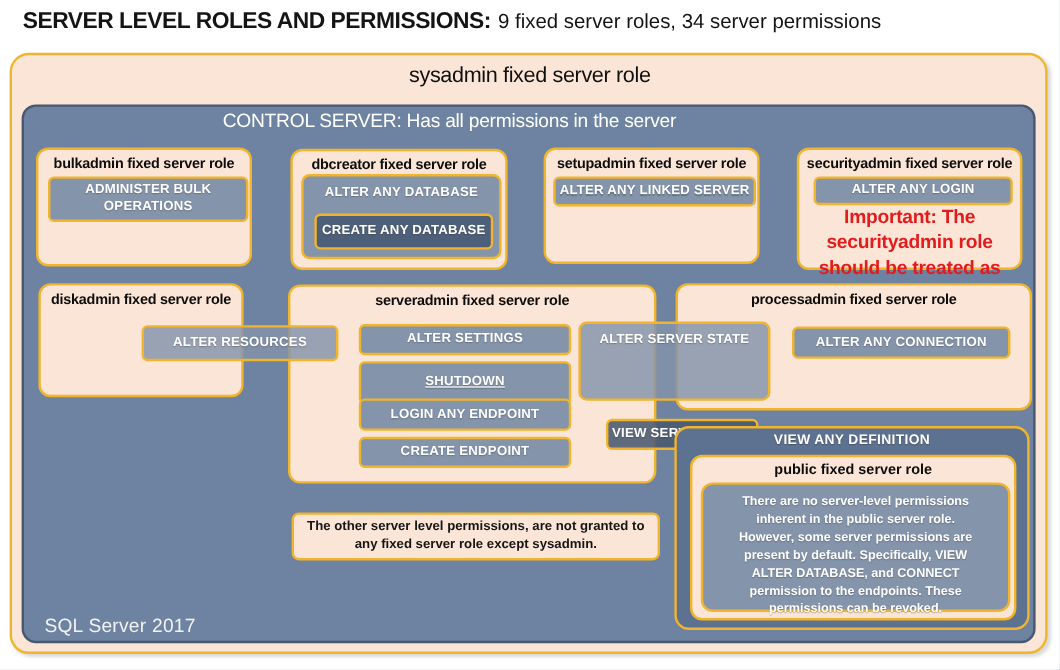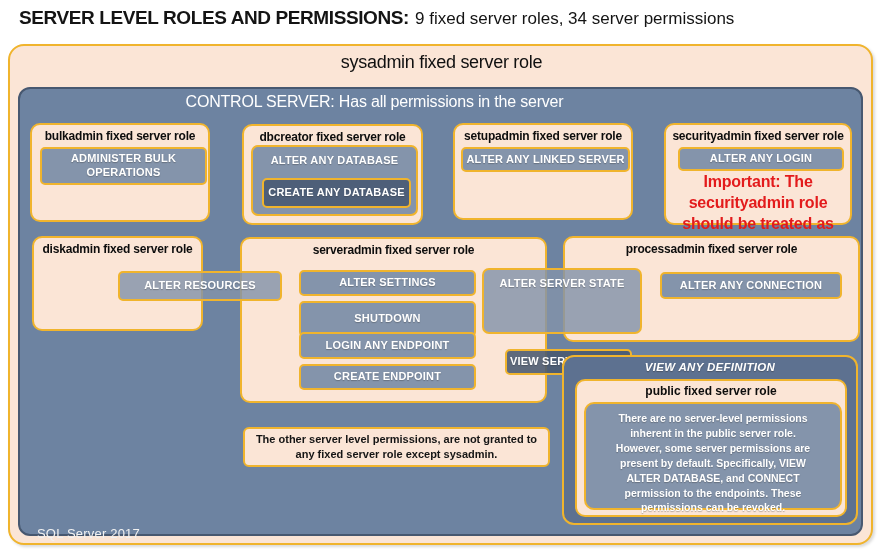--- a/index.html
+++ b/index.html
@@ -18,21 +18,21 @@
     background:#FBE5D6; border:2px solid #F0B42D; border-radius:16px;
     box-shadow:2px 2px 3px rgba(0,0,0,0.15);
   }
   .sysadmin-title { left:0; top:52px; width:883px; text-align:center; font-size:18px; font-weight:500; letter-spacing:-0.3px; color:#101010; }
 
   .control-box {
     left:18px; top:87px; width:845px; height:449px;
     background:#6D83A1; border:2px solid #475870; border-radius:12px;
   }
   .control-title { left:18px; top:93px; width:713px; text-align:center; font-size:16px; font-weight:500; color:#ffffff; letter-spacing:-0.2px; }
-  .control-footer { left:37px; top:526px; font-size:13px; color:#f2f2f2; letter-spacing:0.2px; }
+  .control-footer { left:37px; top:514px; font-size:16px; color:#f2f2f2; letter-spacing:0.2px; }
 
   .rolebox {
     background:#FBE5D6; border:2px solid #F0B42D; border-radius:10px;
   }
   .role-title { position:absolute; left:0; right:0; top:4px; text-align:center; font-size:12px; font-weight:bold; color:#0d0d0d; letter-spacing:-0.2px; }
 
   .btn {
     position:absolute; box-sizing:border-box;
     background:#8494AB; border:2px solid #F0B42D; border-radius:5px;
     color:#ffffff; font-weight:bold; font-size:11px; letter-spacing:0.2px;
@@ -60,21 +60,21 @@
     left:243px; top:427px; width:307px; height:40px;
     background:#FBE5D6; border:2px solid #F0B42D; border-radius:6px;
     display:flex; align-items:center; justify-content:center; text-align:center;
     font-size:11px; font-weight:bold; color:#151515; line-height:1.4; padding:2px 6px;
   }
 
   .vad-box {
     left:562px; top:355px; width:296px; height:170px;
     background:#5D7190; border:2px solid #F0B42D; border-radius:12px;
   }
-  .vad-banner { position:absolute; left:0; right:0; top:4px; text-align:center; color:#ffffff; font-size:11.5px; font-weight:bold; letter-spacing:0.3px; text-shadow:0 1px 1px rgba(40,40,40,0.4);font-style:italic; }
+  .vad-banner { position:absolute; left:0; right:0; top:4px; text-align:center; color:#ffffff; font-size:11.5px; font-weight:bold; letter-spacing:0.3px; text-shadow:0 1px 1px rgba(40,40,40,0.4); }
   .public-box {
     position:absolute; left:11px; top:22px; width:272px; height:138px;
     background:#FBE5D6; border:2px solid #F0B42D; border-radius:10px; box-sizing:border-box;
   }
   .public-title { position:absolute; left:0; right:0; top:3px; text-align:center; font-size:12px; font-weight:bold; color:#0d0d0d; }
   .public-note {
     position:absolute; left:7px; top:21px; width:258px; height:108px;
     background:#8494AB; border:2px solid #F0B42D; border-radius:10px; box-sizing:border-box;
     color:#ffffff; font-size:10.5px; font-weight:bold; text-align:center; line-height:1.42;
     padding:7px 24px; text-shadow:0 1px 1px rgba(50,50,50,0.35);
@@ -119,21 +119,21 @@
   </div>
   <div class="abs warning-text">Important: The securityadmin role should be treated as equivalent to the sysadmin role.</div>
 
   <div class="abs rolebox" style="left:32px; top:236px; width:171px; height:95px;">
     <div class="role-title">diskadmin fixed server role</div>
   </div>
 
   <div class="abs rolebox" style="left:240px; top:237px; width:307px; height:166px;">
     <div class="role-title">serveradmin fixed server role</div>
     <div class="btn one-line" style="left:57px; top:31px; width:177px; height:26px;">ALTER SETTINGS</div>
-    <div class="btn one-line" style="left:57px; top:62px; width:177px; height:36px;">SHUTDOWN</div>
+    <div class="btn one-line" style="left:57px; top:62px; width:177px; height:36px;text-decoration:underline;">SHUTDOWN</div>
     <div class="btn one-line" style="left:57px; top:93px; width:177px; height:27px;">LOGIN ANY ENDPOINT</div>
     <div class="btn one-line" style="left:57px; top:125px; width:177px; height:26px;">CREATE ENDPOINT</div>
   </div>
 
   <div class="abs rolebox" style="left:563px; top:236px; width:297px; height:106px;">
     <div class="role-title">processadmin fixed server role</div>
     <div class="btn one-line" style="left:95px; top:34px; width:182px; height:27px;">ALTER ANY CONNECTION</div>
   </div>
 
   <div class="btn one-line translucent abs" style="left:118px; top:271px; width:164px; height:30px;">ALTER RESOURCES</div>

